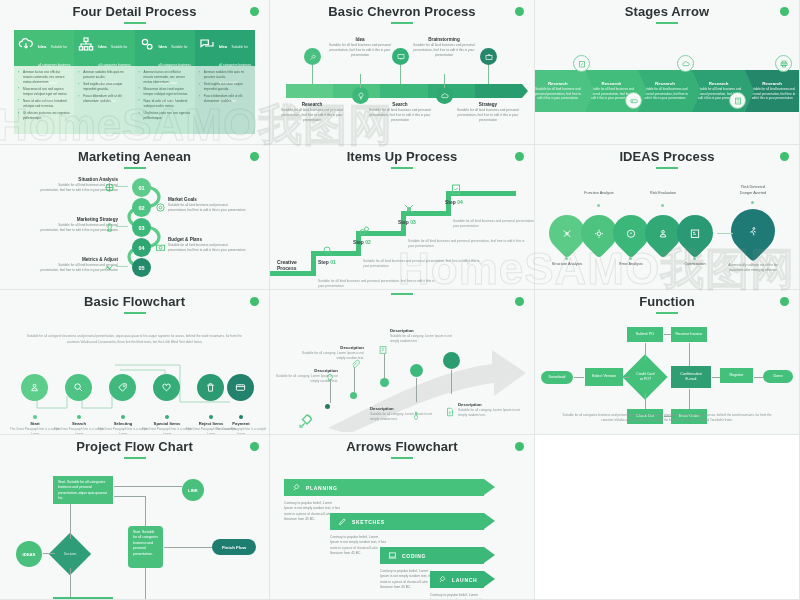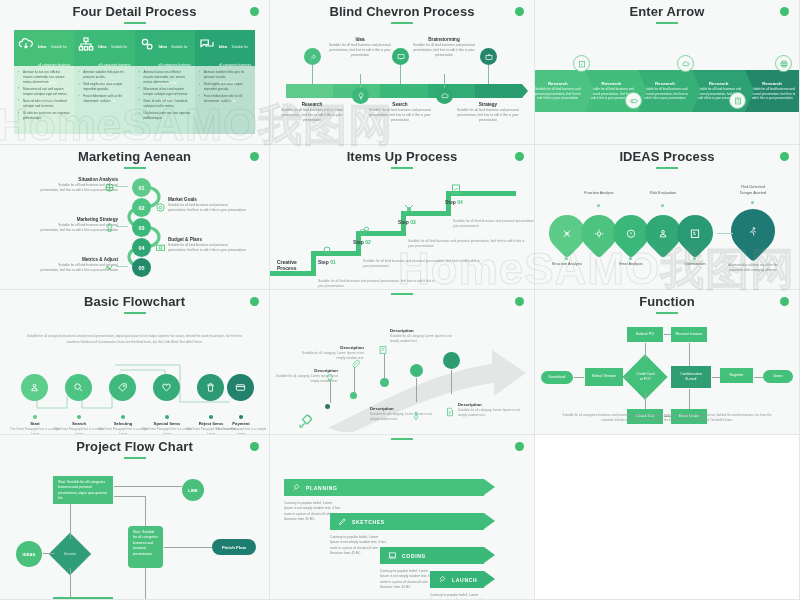--- a/index.html
+++ b/index.html
@@ -275,21 +275,21 @@
             <div class="fd-li" data-name="list-item">Sed sagittis dui vitae neque imperdiet gravida.</div>
             <div class="fd-li" data-name="list-item">Fusce bibendum velit ut elit elementum sodales.</div>
           </div>
         </div>
 
       </div>
     </div>
   </div>
 
   <div class="slide" data-name="slide-basic-chevron-process">
-    <div class="s-title" data-name="page-title">Blind Chevron Process</div>
+    <div class="s-title" data-name="page-title">Basic Chevron Process</div>
     <div class="s-underline" data-name="title-underline"></div>
     <div class="dot-badge" data-name="slide-badge-dot"></div>
     <div class="canvas" data-name="slide-canvas">
       <div class="chev-bar" data-name="chevron-bar">
         <div class="chev" style="background: rgb(95, 203, 139); --c: rgb(95, 203, 139);" data-name="chevron-segment"></div>
         <div class="chev" style="background: rgb(78, 195, 130); --c: rgb(78, 195, 130);" data-name="chevron-segment"></div>
         <div class="chev" style="background: rgb(60, 185, 122); --c: rgb(60, 185, 122);" data-name="chevron-segment"></div>
         <div class="chev" style="background: rgb(48, 172, 116); --c: rgb(48, 172, 116);" data-name="chevron-segment"></div>
         <div class="chev" style="background: rgb(42, 157, 110); --c: rgb(42, 157, 110);" data-name="chevron-segment"></div>
       </div>
@@ -347,21 +347,21 @@
       </div>
       <div class="cpin" style="left:218px; top:43px; height:19px;" data-name="marker-pin"></div>
       <div class="ctl" style="left:181px; top:80px;" data-name="chevron-label">
         <b data-name="step-label">Strategy</b>
         <span data-name="step-desc">Suitable for all kind business and personal presentation, feel free to edit it this is your presentation</span>
       </div>
     </div>
   </div>
 
   <div class="slide" data-name="slide-stages-arrow">
-    <div class="s-title" data-name="page-title">Enter Arrow</div>
+    <div class="s-title" data-name="page-title">Stages Arrow</div>
     <div class="s-underline" data-name="title-underline"></div>
     <div class="dot-badge" data-name="slide-badge-dot"></div>
     <div class="canvas" data-name="slide-canvas">
       <div class="sa-bar" data-name="stages-bar">
         <div class="sa" style="background:#4cc382" data-name="stage-segment">
           <b data-name="stage-label">Research</b>
           <span data-name="stage-desc">Suitable for all kind business and personal presentation, feel free to edit it this is your presentation</span>
         </div>
         <div class="sa" style="background:#42bd7c" data-name="stage-segment">
           <b data-name="stage-label">Research</b>
@@ -818,20 +818,21 @@
       <div class="pf-l" style="left:114px; top:29px; width:68px; height:1px;" data-name="flow-arrow"></div>
       <div class="pf-l" style="left:114px; top:39px; width:31px; height:1px;" data-name="flow-arrow"></div>
       <div class="pf-l" style="left:145px; top:39px; width:1px; height:30px;" data-name="flow-arrow"></div>
 
       <div class="pf-l" style="left:145px; top:111px; width:1px; height:42px;" data-name="flow-arrow"></div>
       <div class="pf-l" style="left:164px; top:90px; width:48px; height:1px;" data-name="flow-arrow"></div>
     </div>
   </div>
 
   <div class="slide" data-name="slide-arrows-flowchart">
+    <div class="s-title" data-name="page-title">Arrows Flowchart</div>
     <div class="s-underline" data-name="title-underline"></div>
     <div class="dot-badge" data-name="slide-badge-dot"></div>
     <div class="canvas" data-name="slide-canvas">
       <div class="af-row" style="left:14px; top:22px; width:200px; background:#46c27d;" data-name="arrow-row-planning">
         <svg viewBox="0 0 24 24" fill="none" stroke="currentColor" stroke-width="2" data-name="rocket-icon">
             <path d="M5 19l4-4m3-11a9 9 0 016 6l-6 6-6-6z"></path>
           </svg>
         <b data-name="arrow-label">PLANNING</b>
       </div>
       <div class="af-txt" style="left:14px; top:44px;" data-name="arrow-text">Contrary to popular belief, Lorem Ipsum is not simply random text, it has roots in a piece of classical Latin literature from 45 BC.</div>

